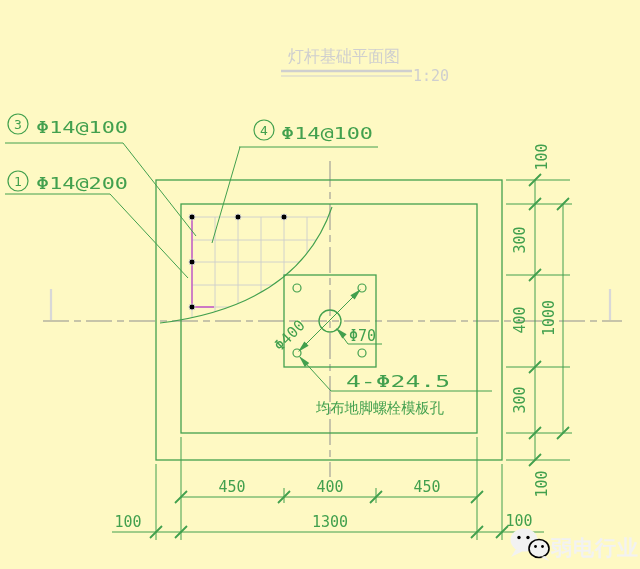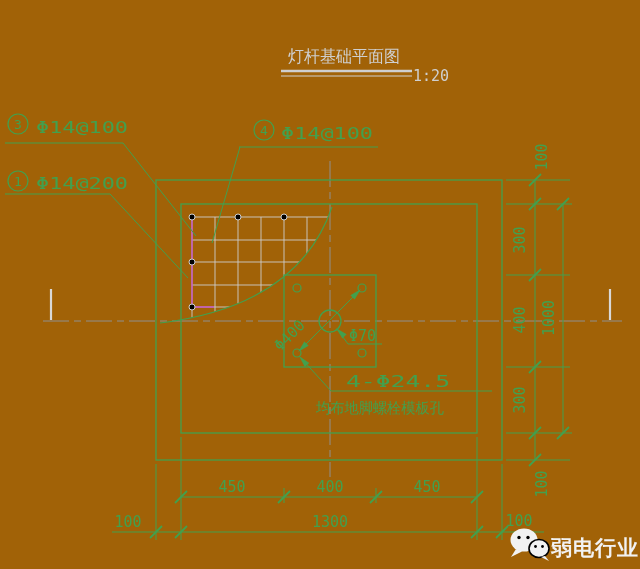--- a/index.html
+++ b/index.html
@@ -1,19 +1,19 @@
 <!DOCTYPE html>
 <html><head>
 <meta charset="utf-8">
 <style>
   html,body{margin:0;padding:0;background:#000;}
   .canvas{
     position:relative;
     width:640px;height:569px;
-    background:#a16207;
+    background:#fef9c3;
     overflow:hidden;
     font-family:"DejaVu Sans Mono","DejaVu Sans",sans-serif;
   }
   svg text{
     font-family:"DejaVu Sans Mono","DejaVu Sans",sans-serif;
   }
   .cjk{font-family:"DejaVu Sans","Liberation Sans",sans-serif;}
 </style>
 </head>
 <body>

